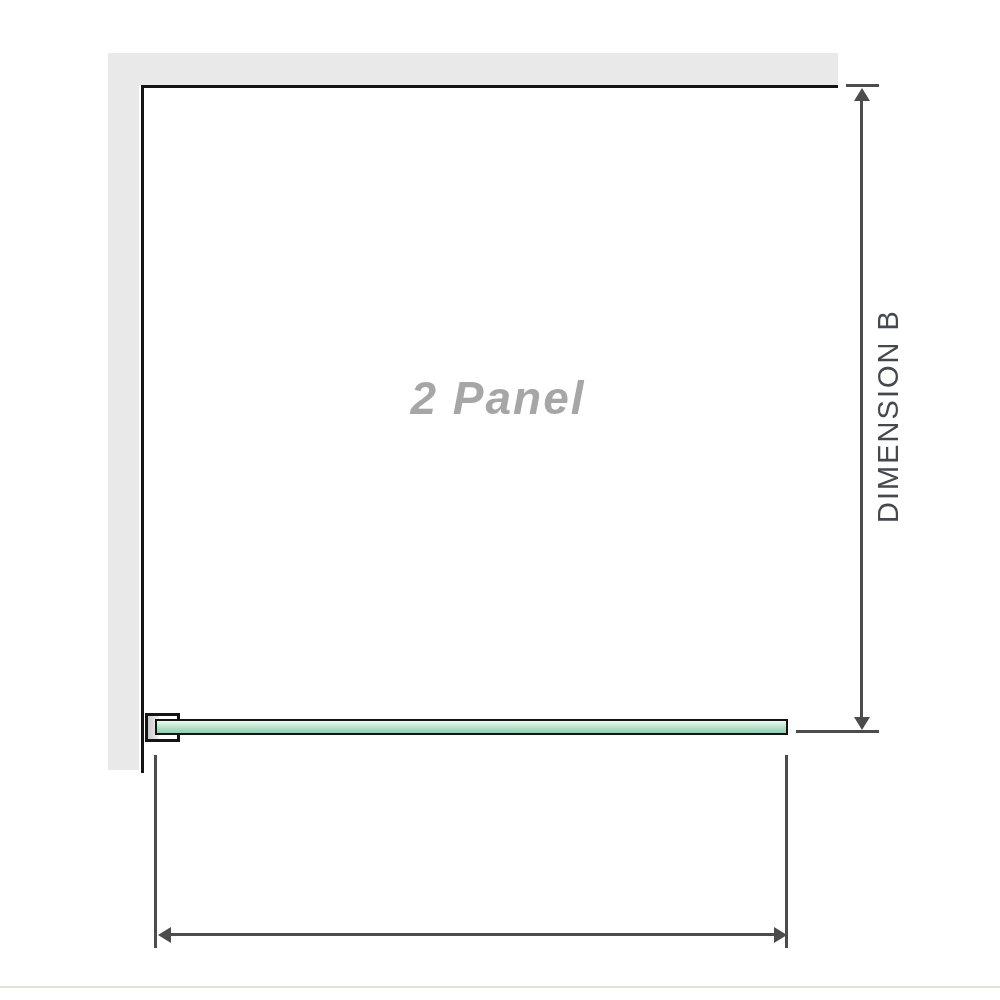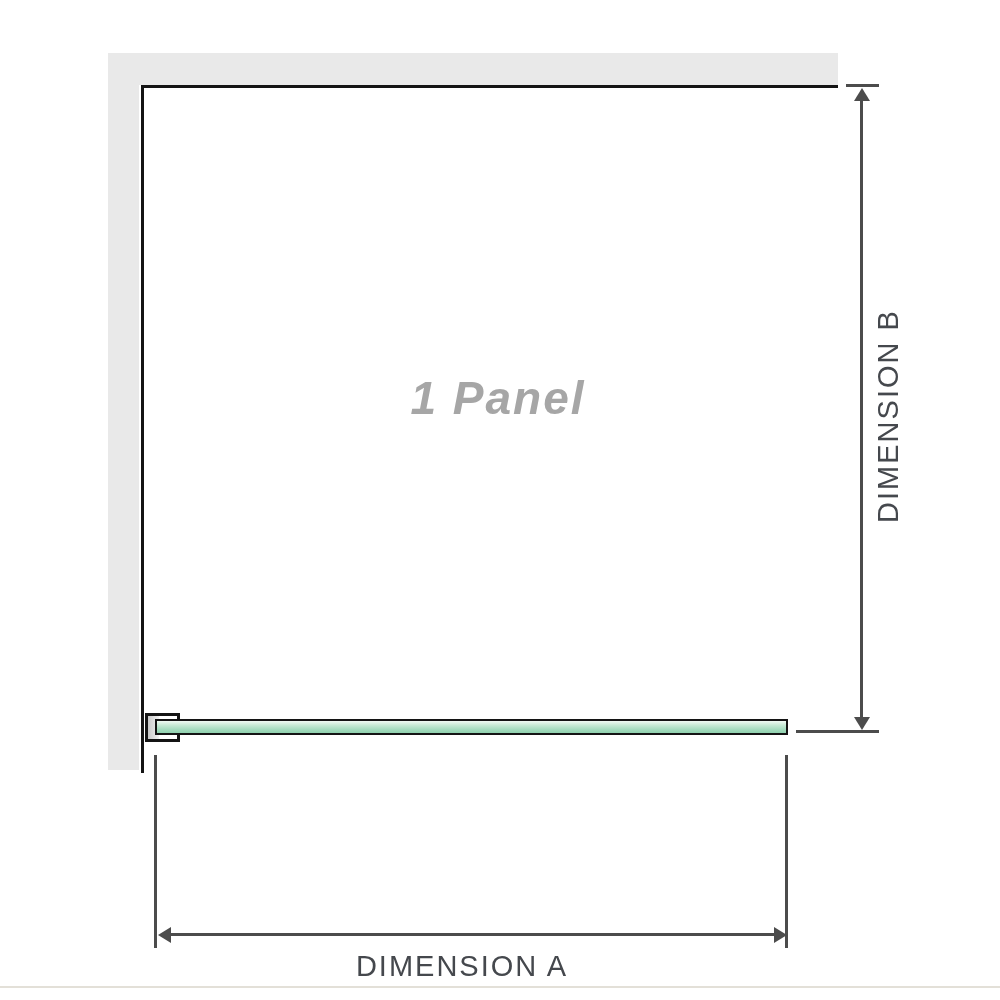--- a/index.html
+++ b/index.html
@@ -120,36 +120,35 @@
 <body>
 
 <div class="canvas">
 
   <div class="wall-v"></div>
   <div class="wall-h"></div>
 
   <div class="panel-line-top"></div>
   <div class="panel-line-left"></div>
 
-  <div class="panel-label">1 Panel</div>
+  <div class="panel-label">2 Panel</div>
 
   <div class="bracket">
     <div class="bracket-pad"></div>
   </div>
   <div class="glass"></div>
 
   <div class="dline dimb-tick-top"></div>
   <div class="dline dimb-tick-bottom"></div>
   <div class="dline dimb-line"></div>
   <div class="arrow arrow-up dimb-arrow-up"></div>
   <div class="arrow arrow-down dimb-arrow-down"></div>
   <div class="dimb-label">DIMENSION B</div>
 
   <div class="dline dima-ext-left"></div>
   <div class="dline dima-ext-right"></div>
   <div class="dline dima-line"></div>
   <div class="arrow arrow-left dima-arrow-left"></div>
   <div class="arrow arrow-right dima-arrow-right"></div>
-  <div class="dima-label">DIMENSION A</div>
 
   <div class="baseline"></div>
 
 </div>
 
 </body></html>

